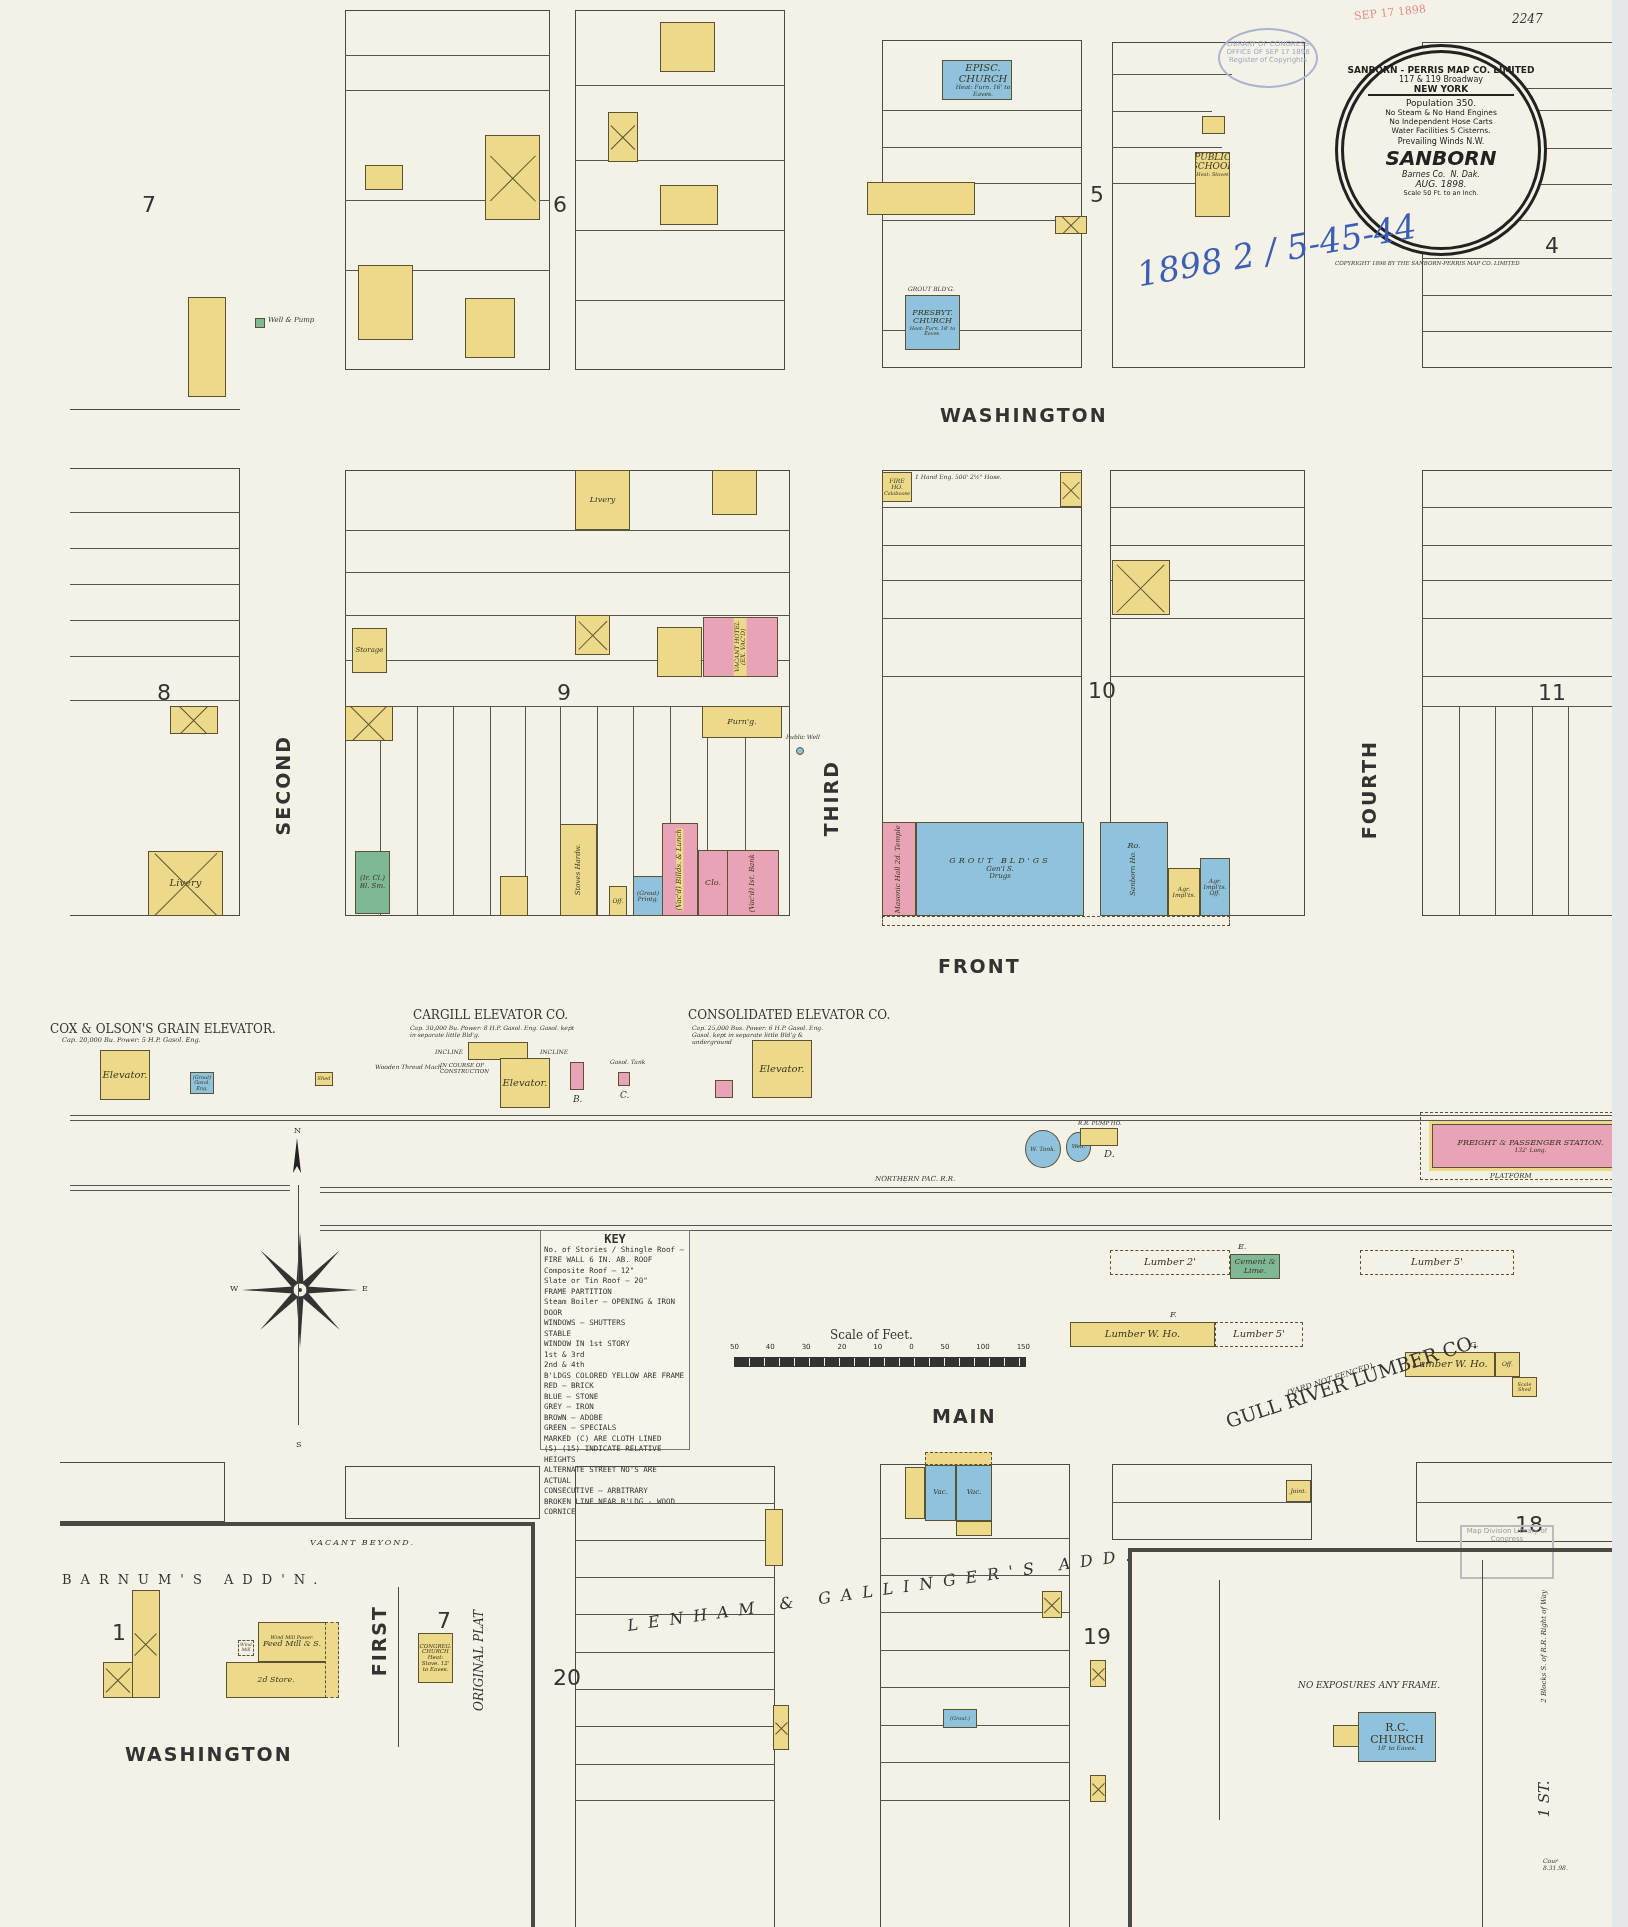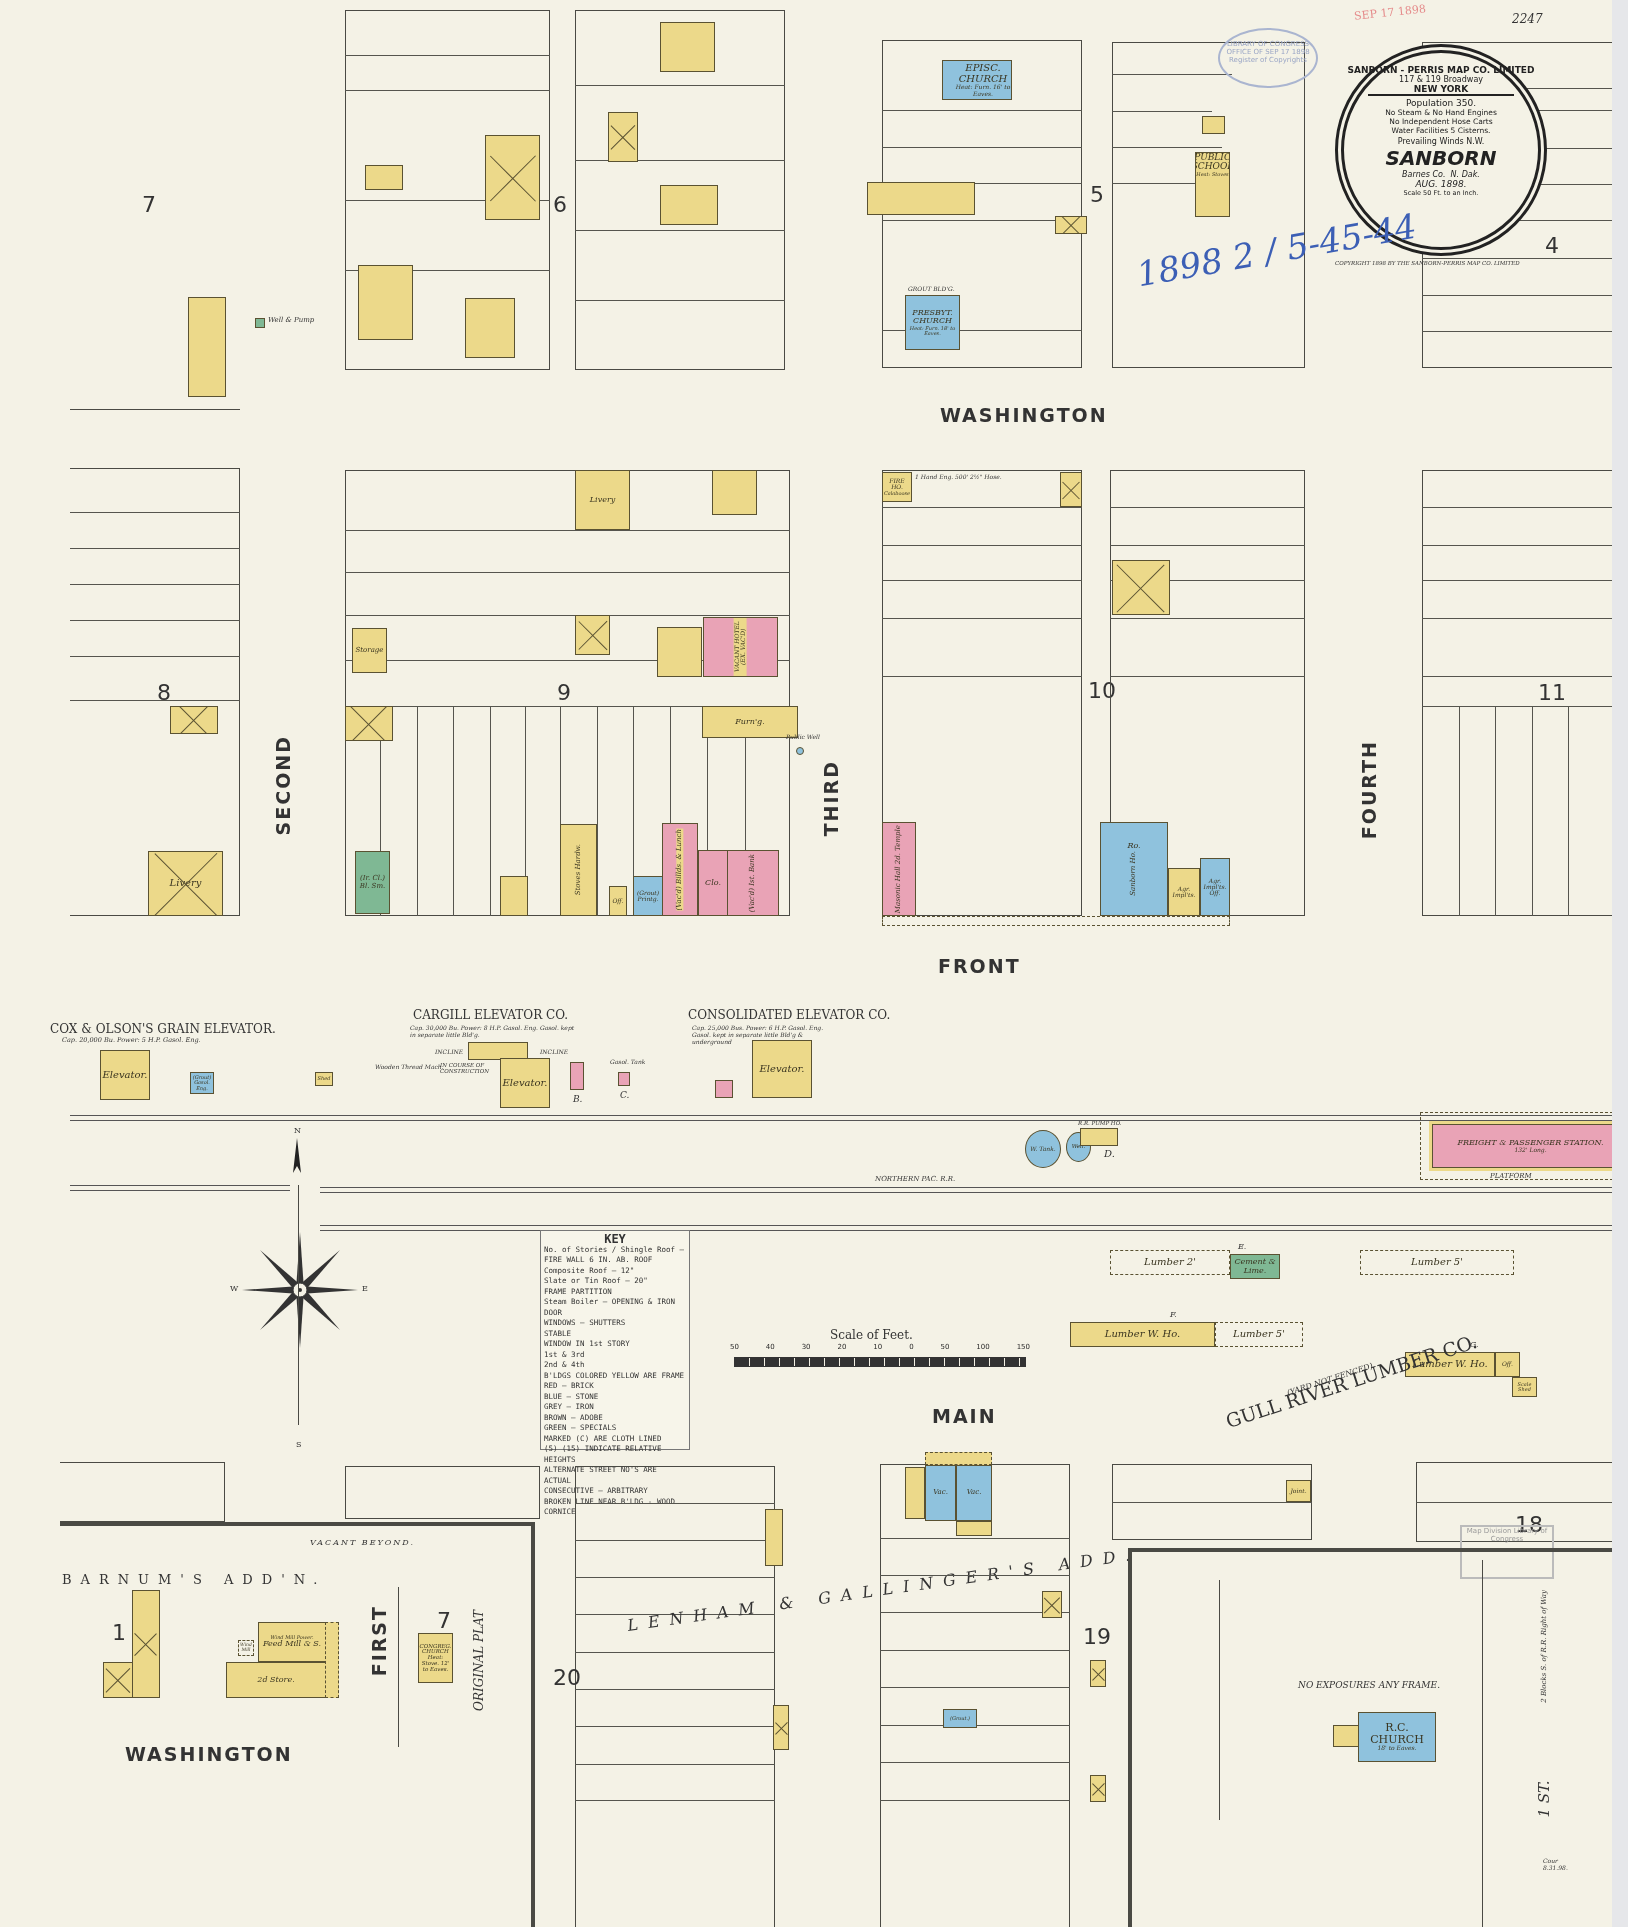--- a/index.html
+++ b/index.html
@@ -187,21 +187,21 @@
   </div>
   <div class="bld y" style="left:575px;top:470px;width:55px;height:60px;">
     <span style="font-size:8px;">Livery</span>
   </div>
   <div class="bld y" style="left:712px;top:470px;width:45px;height:45px;"></div>
   <div class="bld y x" style="left:575px;top:615px;width:35px;height:40px;"></div>
   <div class="bld y" style="left:657px;top:627px;width:45px;height:50px;"></div>
   <div class="bld p" style="left:703px;top:617px;width:75px;height:60px;">
     <span class="vert" style="font-size:6px;background:#ecd98a;">VACANT HOTEL (EX. VAC'D)</span>
   </div>
-  <div class="bld y" style="left:702px;top:706px;width:96px;height:32px;">
+  <div class="bld y" style="left:702px;top:706px;width:80px;height:32px;">
     <span style="font-size:8px;">Furn'g.</span>
   </div>
   <div class="bld b" style="left:796px;top:747px;width:8px;height:8px;border-radius:50%;"></div>
   <div class="lbl" style="left:786px;top:733px;font-size:6px;">Public Well</div>
   <div class="street vert" style="left:820px;top:760px;">THIRD</div>
 
   <div class="blk" style="left:882px;top:470px;width:200px;height:446px;"></div>
   <div class="lot-h" style="left:882px;top:507px;width:200px;"></div>
   <div class="lot-h" style="left:882px;top:545px;width:200px;"></div>
   <div class="lot-h" style="left:882px;top:580px;width:200px;"></div>
@@ -218,20 +218,25 @@
   <div class="blk" style="left:1110px;top:470px;width:195px;height:446px;"></div>
   <div class="lot-h" style="left:1110px;top:507px;width:195px;"></div>
   <div class="lot-h" style="left:1110px;top:545px;width:195px;"></div>
   <div class="lot-h" style="left:1110px;top:580px;width:195px;"></div>
   <div class="lot-h" style="left:1110px;top:618px;width:195px;"></div>
   <div class="lot-h" style="left:1110px;top:676px;width:195px;"></div>
   <div class="bld y x" style="left:1112px;top:560px;width:58px;height:55px;"></div>
 
   <div class="bld p" style="left:882px;top:822px;width:34px;height:94px;">
     <span class="vert" style="font-size:7px;">Masonic Hall 2d. Temple</span>
+  </div>
+  <div class="bld b" style="left:916px;top:822px;width:168px;height:94px;flex-direction:column;">
+    <span style="font-size:8px;letter-spacing:3px;">GROUT BLD'GS</span>
+    <span style="font-size:7px;">Gen'l S.</span>
+    <span style="font-size:7px;">Drugs</span>
   </div>
   <div class="bld b" style="left:1100px;top:822px;width:68px;height:94px;flex-direction:column;">
     <span style="font-size:8px;">Ro.</span>
     <span class="vert" style="font-size:7px;">Sanborn Ho.</span>
   </div>
   <div class="bld y" style="left:1168px;top:868px;width:32px;height:48px;">
     <span style="font-size:6px;">Agr. Impl'ts.</span>
   </div>
   <div class="bld b" style="left:1200px;top:858px;width:30px;height:58px;">
     <span style="font-size:6px;">Agr. Impl'ts. Off.</span>

